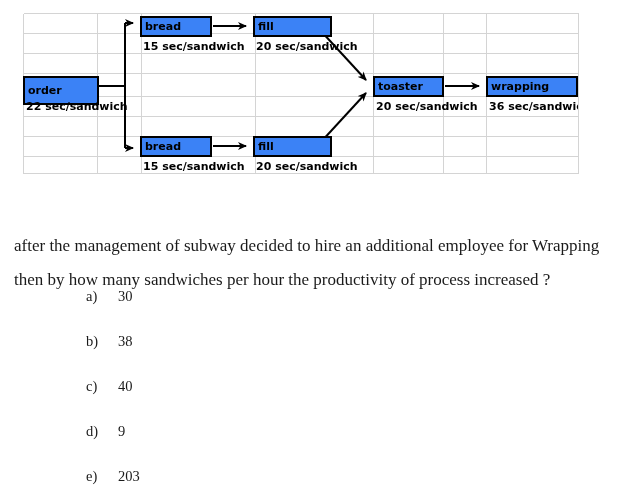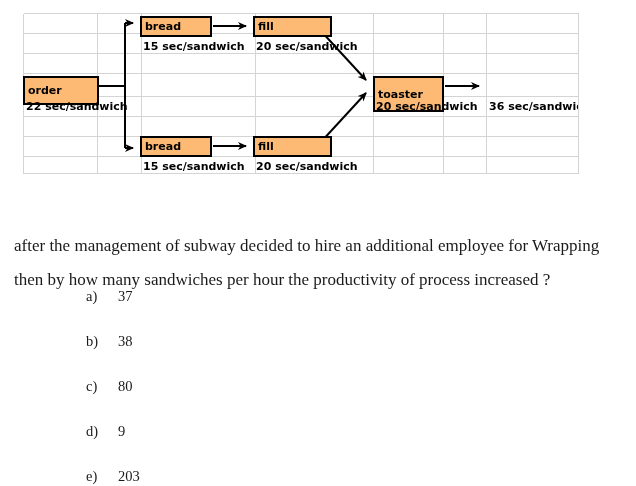--- a/index.html
+++ b/index.html
@@ -31,21 +31,21 @@
   .grid-line {
     stroke: #d4d4d4;
     stroke-width: 1;
     shape-rendering: crispEdges;
   }
 
   .node {
     position: absolute;
     box-sizing: border-box;
     border: 2px solid #000000;
-    background: #fdba74;
+    background: #3b82f6;
     font-family: "DejaVu Sans", sans-serif;
     font-weight: bold;
     font-size: 11px;
     color: #000000;
     line-height: 1;
     display: flex;
     align-items: center;
     padding-left: 3px;
     z-index: 5;
     white-space: nowrap;
@@ -160,44 +160,45 @@
 
   <div class="node" style="left:253px; top:16px;  width:79px;  height:21px;">fill</div>
   <div class="rate" style="left:256px; top:41px;">20 sec/sandwich</div>
 
   <div class="node" style="left:140px; top:136px; width:72px;  height:21px;">bread</div>
   <div class="rate" style="left:143px; top:161px;">15 sec/sandwich</div>
 
   <div class="node" style="left:253px; top:136px; width:79px;  height:21px;">fill</div>
   <div class="rate" style="left:256px; top:161px;">20 sec/sandwich</div>
 
-  <div class="node" style="left:373px; top:76px;  width:71px;  height:36px;">toaster</div>
+  <div class="node" style="left:373px; top:76px;  width:71px;  height:21px;">toaster</div>
   <div class="rate" style="left:376px; top:101px;">20 sec/sandwich</div>
 
+  <div class="node" style="left:486px; top:76px;  width:92px;  height:21px;">wrapping</div>
   <div class="rate clip" style="left:489px; top:101px; width:89px;">36 sec/sandwich</div>
 
 </div>
 
 <p id="question">after the management of subway decided to hire an additional employee for Wrapping then by how many sandwiches per hour the productivity of process increased ?</p>
 
 <div id="options">
 
   <div class="option">
     <span class="opt-key">a)</span>
-    <span class="opt-val">37</span>
+    <span class="opt-val">30</span>
   </div>
 
   <div class="option">
     <span class="opt-key">b)</span>
     <span class="opt-val">38</span>
   </div>
 
   <div class="option">
     <span class="opt-key">c)</span>
-    <span class="opt-val">80</span>
+    <span class="opt-val">40</span>
   </div>
 
   <div class="option">
     <span class="opt-key">d)</span>
     <span class="opt-val">9</span>
   </div>
 
   <div class="option">
     <span class="opt-key">e)</span>
     <span class="opt-val">203</span>

